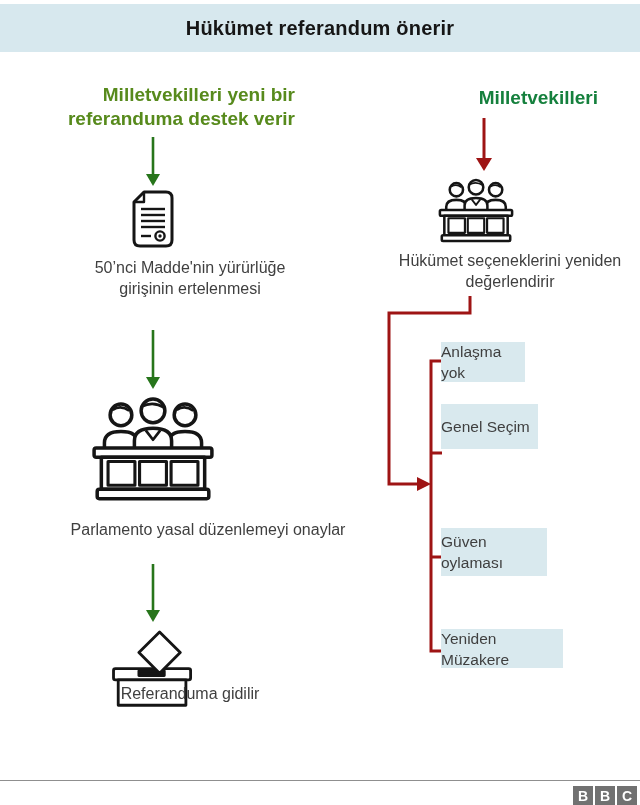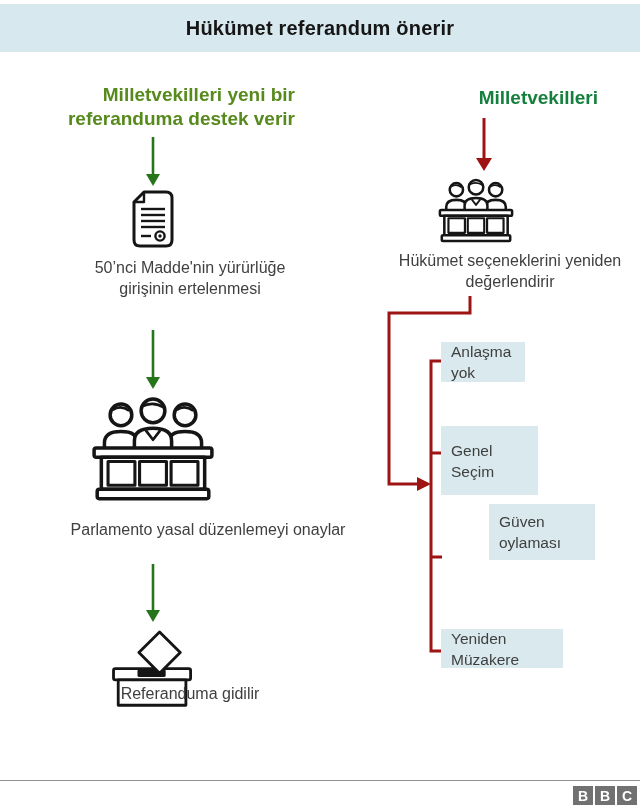--- a/index.html
+++ b/index.html
@@ -19,24 +19,24 @@
 
   .icon { position:absolute; }
 
   .step-label { position:absolute; font-size:16px; color:#3f3f3f; text-align:center; line-height:21px;margin-left:32px; }
   .lbl-doc    { left:38px;  top:257px; width:240px; }
   .lbl-parl   { left:6px;   top:519px; width:340px; }
   .lbl-ref    { left:38px;  top:683px; width:240px; }
   .lbl-gov    { left:348px; top:250px; width:260px; }
 
   .option-box { position:absolute; background:#d9e9ee; color:#3f3f3f; font-size:15.5px;
-    line-height:21px; display:flex; align-items:center; padding-left:10px; }
+    line-height:21px; display:flex; align-items:center; }
   .ob-1 { left:441px; top:342px; width:84px;  height:40px; }
-  .ob-2 { left:441px; top:426px; width:97px;  height:69px; }
-  .ob-3 { left:441px; top:504px; width:106px; height:56px;margin-left:48px; }
+  .ob-2 { left:441px; top:404px; width:97px;  height:45px; }
+  .ob-3 { left:441px; top:528px; width:106px; height:48px; }
   .ob-4 { left:441px; top:629px; width:122px; height:39px; }
 
   .connector { position:absolute; left:380px; top:292px; }
 
   .footer-line { position:absolute; left:0; top:780px; width:640px; height:0;
     border-top:1.5px solid #8f8f8f; }
   .bbc-logo { position:absolute; right:3px; top:786px; display:flex; gap:2px; }
   .bbc-logo .blk { width:20px; height:20px; background:#717171; color:#ffffff;
     font-weight:bold; font-size:14px; display:flex; align-items:center; justify-content:center; }
 </style>

